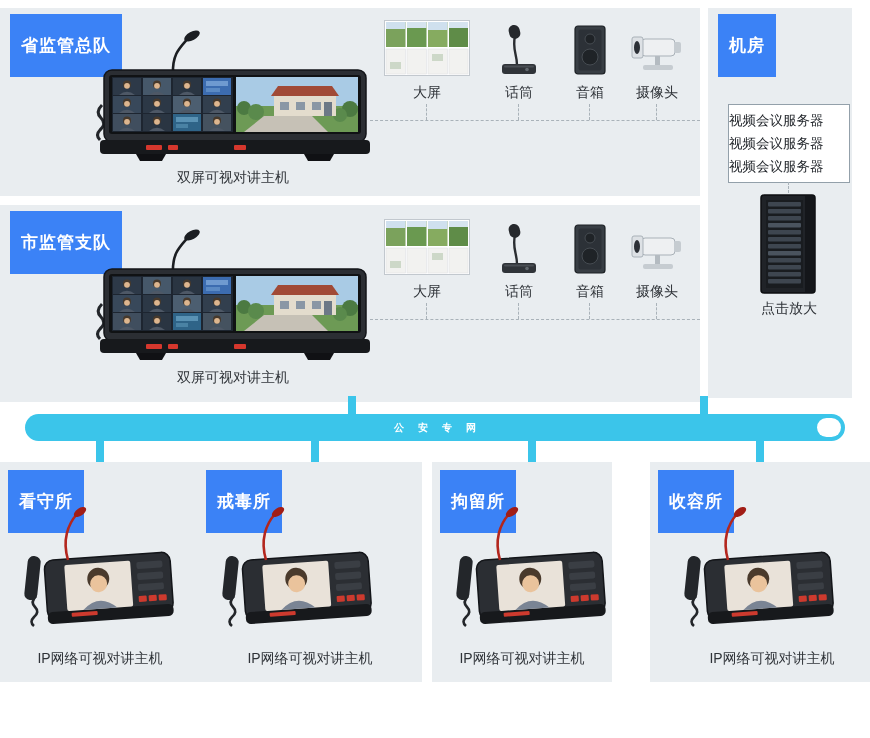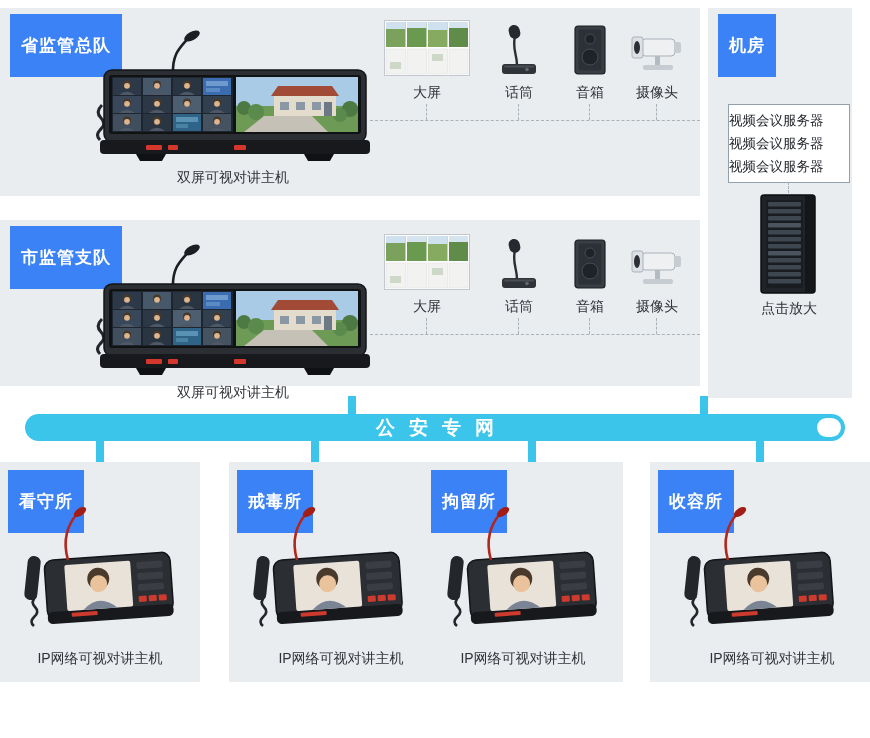--- a/index.html
+++ b/index.html
@@ -1,37 +1,37 @@
 <!DOCTYPE html>
 <html><head>
 <meta charset="utf-8">
 <style>
   *{margin:0;padding:0;box-sizing:border-box}
   html,body{background:#fff}
   body{font-family:"Liberation Sans","DejaVu Sans",sans-serif;color:#222}
   #stage{position:relative;width:870px;height:738px;background:#fff;overflow:hidden}
   .panel{position:absolute;background:#e9edf0}
   #panel-prov{left:0;top:8px;width:700px;height:188px}
-  #panel-muni{left:0;top:220px;width:700px;height:166px}
+  #panel-muni{left:0;top:205px;width:700px;height:197px}
   #panel-server{left:708px;top:8px;width:144px;height:390px}
   .bp{position:absolute;top:462px;height:220px;background:#e9edf0}
   #bp-0{left:0;width:200px}
-  #bp-1{left:229px;width:224px}
-  #bp-2{left:423px;width:200px}
+  #bp-1{left:198px;width:224px}
+  #bp-2{left:432px;width:180px}
   #bp-3{left:650px;width:244px}
   .badge{position:absolute;left:10px;top:6px;background:#3b82f6;color:#fff;font-size:17px;font-weight:bold;padding:20px 11px;letter-spacing:1px;white-space:nowrap}
   .bp .badge{left:8px;top:8px}
   .panel svg,.bp svg{position:absolute}
   .caption{position:absolute;font-size:14px;color:#2f3338;text-align:center;white-space:nowrap}
   .bp .caption{left:0;width:100%;top:188px}
   .vdash{position:absolute;width:0;border-left:1px dashed #a9b2b9}
   .hdash{position:absolute;height:0;border-top:1px dashed #a9b2b9}
   .vstub{position:absolute;width:8px;background:#3bc5ea}
   #net-bar{position:absolute;left:25px;top:414px;width:820px;height:27px;background:#3bc5ea;border-radius:14px}
-  #net-bar .bar-label{display:block;text-align:center;line-height:27px;color:#fff;font-size:19px;font-weight:bold;letter-spacing:14px;text-indent:14px}
+  #net-bar .bar-label{display:block;text-align:center;line-height:27px;color:#fff;font-size:10px;font-weight:bold;letter-spacing:14px;text-indent:14px}
   #net-cap{position:absolute;right:4px;top:4px;width:24px;height:19px;border-radius:10px;background:#fff}
   #server-box{position:absolute;left:20px;top:96px;width:122px;background:#fff;border:1px solid #93a0aa;padding:4px 0;text-align:left}
   #server-box span{display:block;font-size:13.5px;line-height:23px;color:#23272c}
   #footer{position:absolute;left:0;top:695px;width:870px;height:43px;background:#e1e5e8;text-align:center;line-height:43px;font-size:21px;color:#3b4045;font-weight:600;letter-spacing:3px;cursor:pointer}
 </style>
 </head>
 <body>
 
 <svg width="0" height="0" style="position:absolute" aria-hidden="true">
   <defs>

